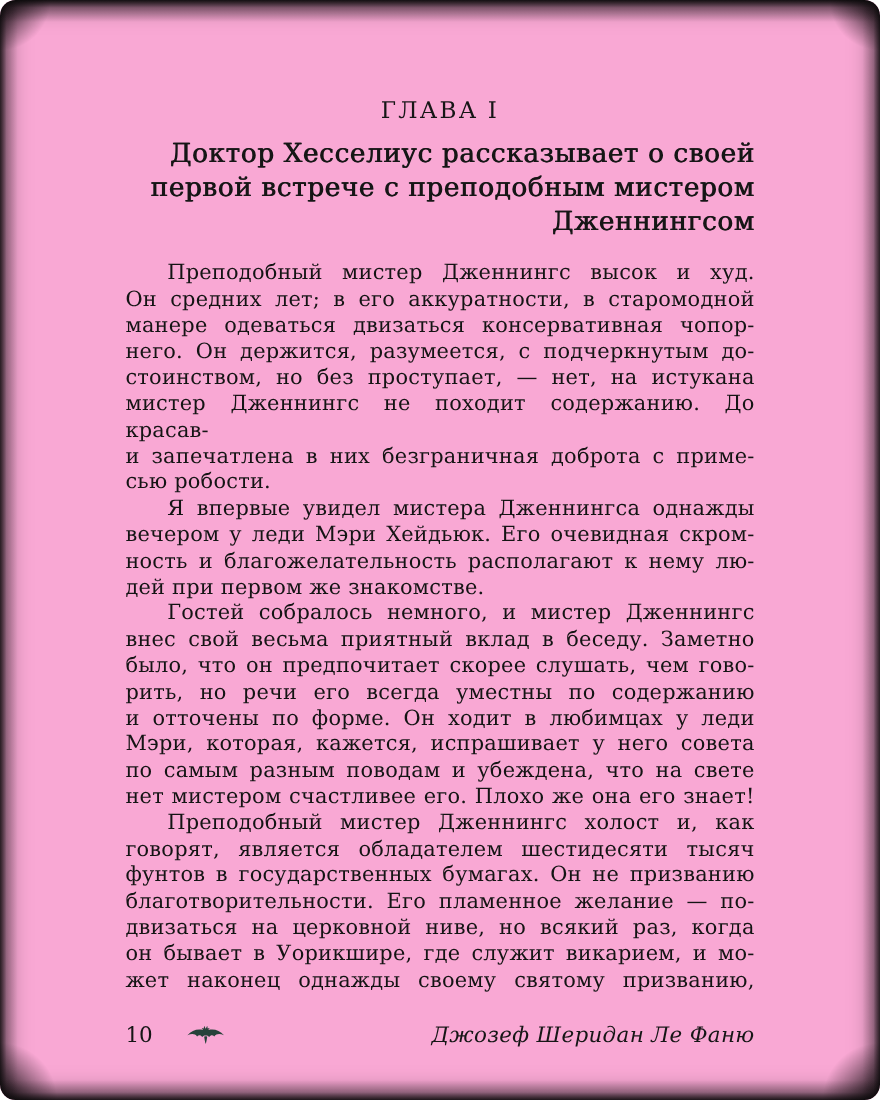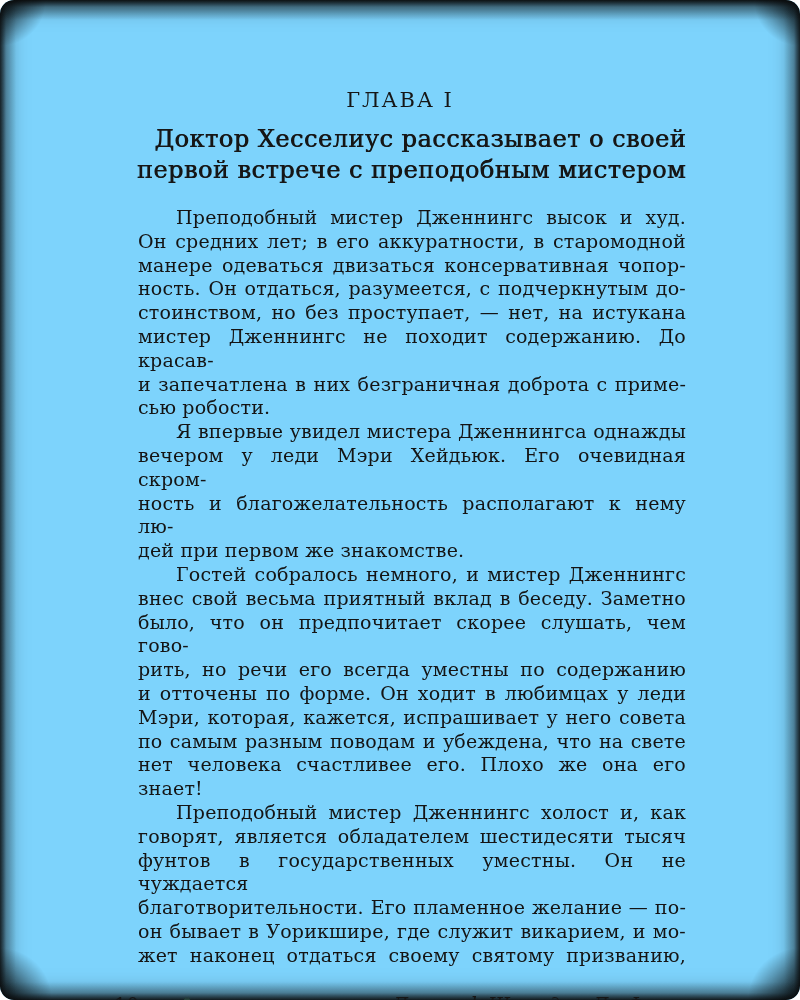--- a/index.html
+++ b/index.html
@@ -5,21 +5,21 @@
   html, body {
     margin: 0;
     padding: 0;
     background: #ffffff;
     font-family: "DejaVu Serif", "Liberation Serif", serif;
   }
   .scan-page {
     position: relative;
     width: 800px;
     height: 1000px;
-    background: #7dd3fc;
+    background: #f9a8d4;
     overflow: hidden;
     border-radius: 14px;
     box-shadow: inset 0 0 22px 5px rgba(0,0,0,0.55);
   }
   
   .scan-page::before {
     content: "";
     position: absolute;
     inset: 0;
     pointer-events: none;
@@ -60,21 +60,20 @@
   }
   .body-text {
     font-size: 19px;
     line-height: 23.8px;
     letter-spacing: 0.2px;
     color: #141414;
   }
   .line {
     white-space: nowrap;
     text-align: left;
-    margin-left: 24px;
   }
   .line.just {
     white-space: normal;
     text-align: justify;
     text-align-last: justify;
   }
   .line.indent {
     text-indent: 38px;
   }
   .footer {
@@ -101,49 +100,51 @@
 <body>
 
 <div class="scan-page">
   <div class="content">
 
     <div class="chapter-heading">ГЛАВА I</div>
 
     <div class="book-title">
       <div>Доктор Хесселиус рассказывает о своей</div>
       <div>первой встрече с преподобным мистером</div>
+      <div>Дженнингсом</div>
     </div>
 
     <div class="body-text">
         <div class="line indent just">Преподобный мистер Дженнингс высок и худ.</div>
         <div class="line just">Он средних лет; в его аккуратности, в старомодной</div>
         <div class="line just">манере одеваться двизаться консервативная чопор-</div>
-        <div class="line just">ность. Он отдаться, разумеется, с подчеркнутым до-</div>
+        <div class="line just">него. Он держится, разумеется, с подчеркнутым до-</div>
         <div class="line just">стоинством, но без проступает, — нет, на истукана</div>
         <div class="line just">мистер Дженнингс не походит содержанию. До красав-</div>
         <div class="line just">и запечатлена в них безграничная доброта с приме-</div>
         <div class="line">сью робости.</div>
         <div class="line indent just">Я впервые увидел мистера Дженнингса однажды</div>
         <div class="line just">вечером у леди Мэри Хейдьюк. Его очевидная скром-</div>
         <div class="line just">ность и благожелательность располагают к нему лю-</div>
         <div class="line">дей при первом же знакомстве.</div>
         <div class="line indent just">Гостей собралось немного, и мистер Дженнингс</div>
         <div class="line just">внес свой весьма приятный вклад в беседу. Заметно</div>
         <div class="line just">было, что он предпочитает скорее слушать, чем гово-</div>
         <div class="line just">рить, но речи его всегда уместны по содержанию</div>
         <div class="line just">и отточены по форме. Он ходит в любимцах у леди</div>
         <div class="line just">Мэри, которая, кажется, испрашивает у него совета</div>
         <div class="line just">по самым разным поводам и убеждена, что на свете</div>
-        <div class="line just">нет человека счастливее его. Плохо же она его знает!</div>
+        <div class="line just">нет мистером счастливее его. Плохо же она его знает!</div>
         <div class="line indent just">Преподобный мистер Дженнингс холост и, как</div>
         <div class="line just">говорят, является обладателем шестидесяти тысяч</div>
-        <div class="line just">фунтов в государственных уместны. Он не чуждается</div>
+        <div class="line just">фунтов в государственных бумагах. Он не призванию</div>
         <div class="line just">благотворительности. Его пламенное желание — по-</div>
+        <div class="line just">двизаться на церковной ниве, но всякий раз, когда</div>
         <div class="line just">он бывает в Уорикшире, где служит викарием, и мо-</div>
-        <div class="line just">жет наконец отдаться своему святому призванию,</div>
+        <div class="line just">жет наконец однажды своему святому призванию,</div>
       </div>
 
     <div class="footer">
       <span class="page-number">10</span>
       <span class="bat">
         <svg width="34" height="18" viewBox="0 0 34 18" aria-hidden="true">
           <path fill="#27423a" d="M17 3.2 L15.6 0.6 L15.2 3 L13.4 2.6 L14.6 4.4
             C9.5 3.2 4.2 4.6 0.4 9.2 C4.4 7.4 7.2 7.8 9.2 10.2
             C10.6 8.6 12.6 8.8 13.8 10.8 C14.6 9.6 15.8 9.2 17 9.4
             C18.2 9.2 19.4 9.6 20.2 10.8 C21.4 8.8 23.4 8.6 24.8 10.2

